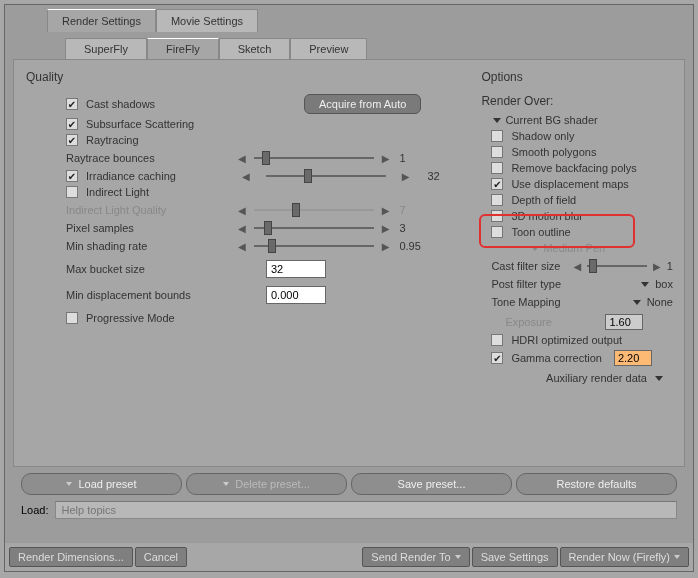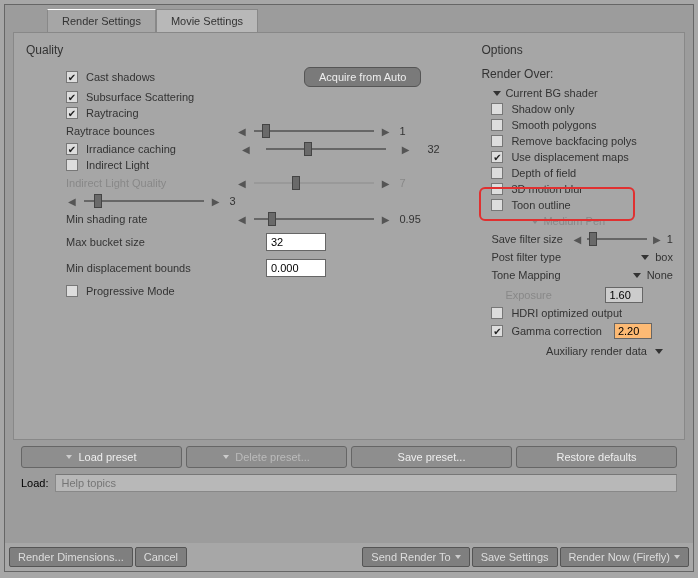--- a/index.html
+++ b/index.html
@@ -52,39 +52,45 @@
   .highlight-box { position: absolute; border: 2px solid #e03030; border-radius: 6px; pointer-events: none; }
   
   .mini-row { display: flex; align-items: center; margin: 6px 0 4px 10px; color: #333; font-size: 11px; }
   .mini-row .label { flex: 0 0 80px; }
   .mini-track { flex: 0 0 60px; height: 2px; background: #666; position: relative; margin: 0 4px; }
   .mini-val { margin-left: 4px; }
   .right-text-input { width: 38px; height: 16px; background: #fdba74; border: 1px solid #666; padding: 0 3px; font-size: 11px; }
   .dim { color: #888; }
   
   .preset-bar { display: flex; gap: 4px; margin: 0 16px 6px 16px; }
-  .preset-btn { flex: 1; background: #8e8e8e; color: #eee; border: 1px solid #666; border-radius: 3px; padding: 4px 0; text-align: center; font-size: 11px; display:flex; align-items:center; justify-content:center; gap:6px; }
+  .preset-btn { flex: 1; background: #8e8e8e; color: #eee; border: 1px solid #666; border-radius: 10px; padding: 4px 0; text-align: center; font-size: 11px; display:flex; align-items:center; justify-content:center; gap:6px; }
   .preset-btn.dim { color: #bbb; }
   
   .help-row { display: flex; align-items: center; margin: 2px 16px 6px 16px; gap: 6px; }
   .help-field { flex: 1; background: #b8b8b8; border: 1px solid #888; border-top-color:#777; height: 18px; padding: 2px 6px; color: #888; font-size: 11px; }
   
   .bottom-bar { position: absolute; bottom: 0; left: 0; right: 0; display: flex; gap: 2px; padding: 4px; background: #a7a7a7; }
   .bottom-btn { background: #7f7f7f; color: #ddd; border: 1px solid #555; border-radius: 2px; padding: 3px 8px; font-size: 11px; display:flex; align-items:center; gap:4px; }
   .spacer { flex: 1; }
   .tri-down-sm { display:inline-block; width:0; height:0; border-left:3px solid transparent; border-right:3px solid transparent; border-top:4px solid #ccc; }
 </style>
 </head>
 <body>
 
 <div class="window">
   <div class="tabs-row">
     <div class="tab active">Render Settings</div>
     <div class="tab">Movie Settings</div>
   </div>
+  <div class="tabs-row sub">
+    <div class="tab sub">SuperFly</div>
+    <div class="tab sub active">FireFly</div>
+    <div class="tab sub">Sketch</div>
+    <div class="tab sub">Preview</div>
+  </div>
 
   <div class="panel" style="height:408px; position:relative;">
     <div class="cols">
       <div class="left-col">
         <div class="section-title">Quality</div>
 
         <div class="first-check">
           <div class="check-row">
               <span class="check on"></span>
               <span>Cast shadows</span>
@@ -130,20 +136,21 @@
           <span class="label">Indirect Light Quality</span>
           <span class="arrow">◀</span>
             <div class="slider-track">
               <div class="slider-thumb" style="left:35%"></div>
             </div>
             <span class="arrow">▶</span>
           <span class="slider-val">7</span>
         </div>
 
         <div class="slider-row">
+          <span class="label">Pixel samples</span>
           <span class="arrow">◀</span>
             <div class="slider-track">
               <div class="slider-thumb" style="left:12%"></div>
             </div>
             <span class="arrow">▶</span>
           <span class="slider-val">3</span>
         </div>
 
         <div class="slider-row">
           <span class="label">Min shading rate</span>
@@ -204,21 +211,21 @@
         <div class="check-row">
             <span class="check"></span>
             <span>Toon outline</span>
           </div>
         <div class="dropdown-line dim" style="margin-left:50px;">
             <span class="tri-down dim"></span>
             <span>Medium Pen</span>
           </div>
 
         <div class="mini-row">
-          <span class="label">Save filter size</span>
+          <span class="label">Cast filter size</span>
           <span class="arrow">◀</span>
             <div class="mini-track">
               <div class="slider-thumb" style="left:10%"></div>
             </div>
             <span class="arrow">▶</span>
           <span class="mini-val">1</span>
         </div>
         <div class="mini-row">
           <span class="label" style="flex:0 0 100px;">Post filter type</span>
           <span style="flex:1"></span>

